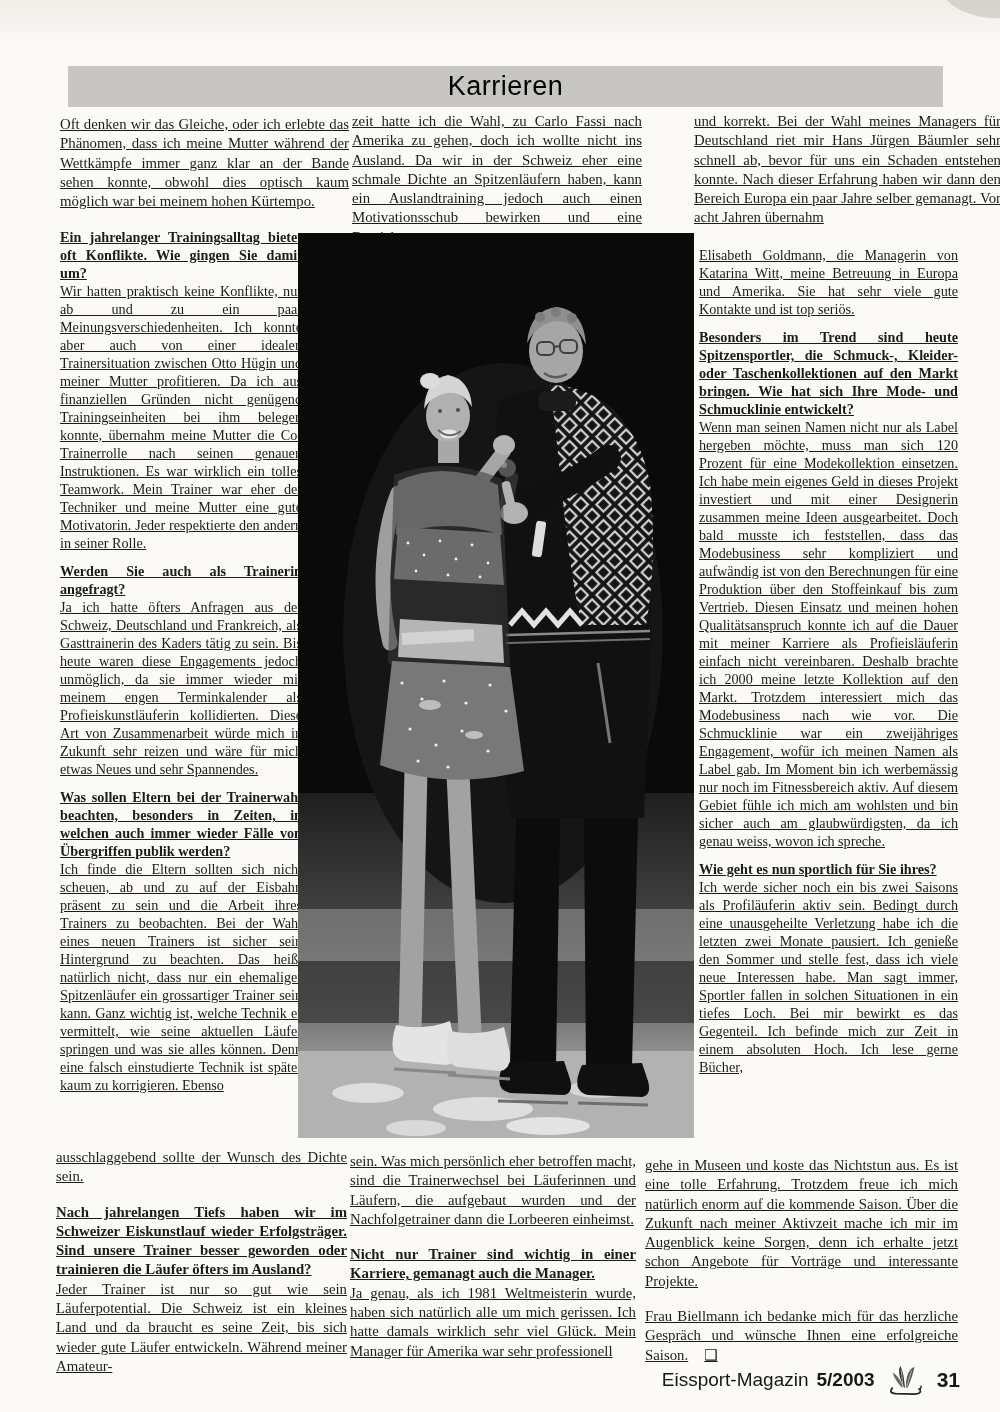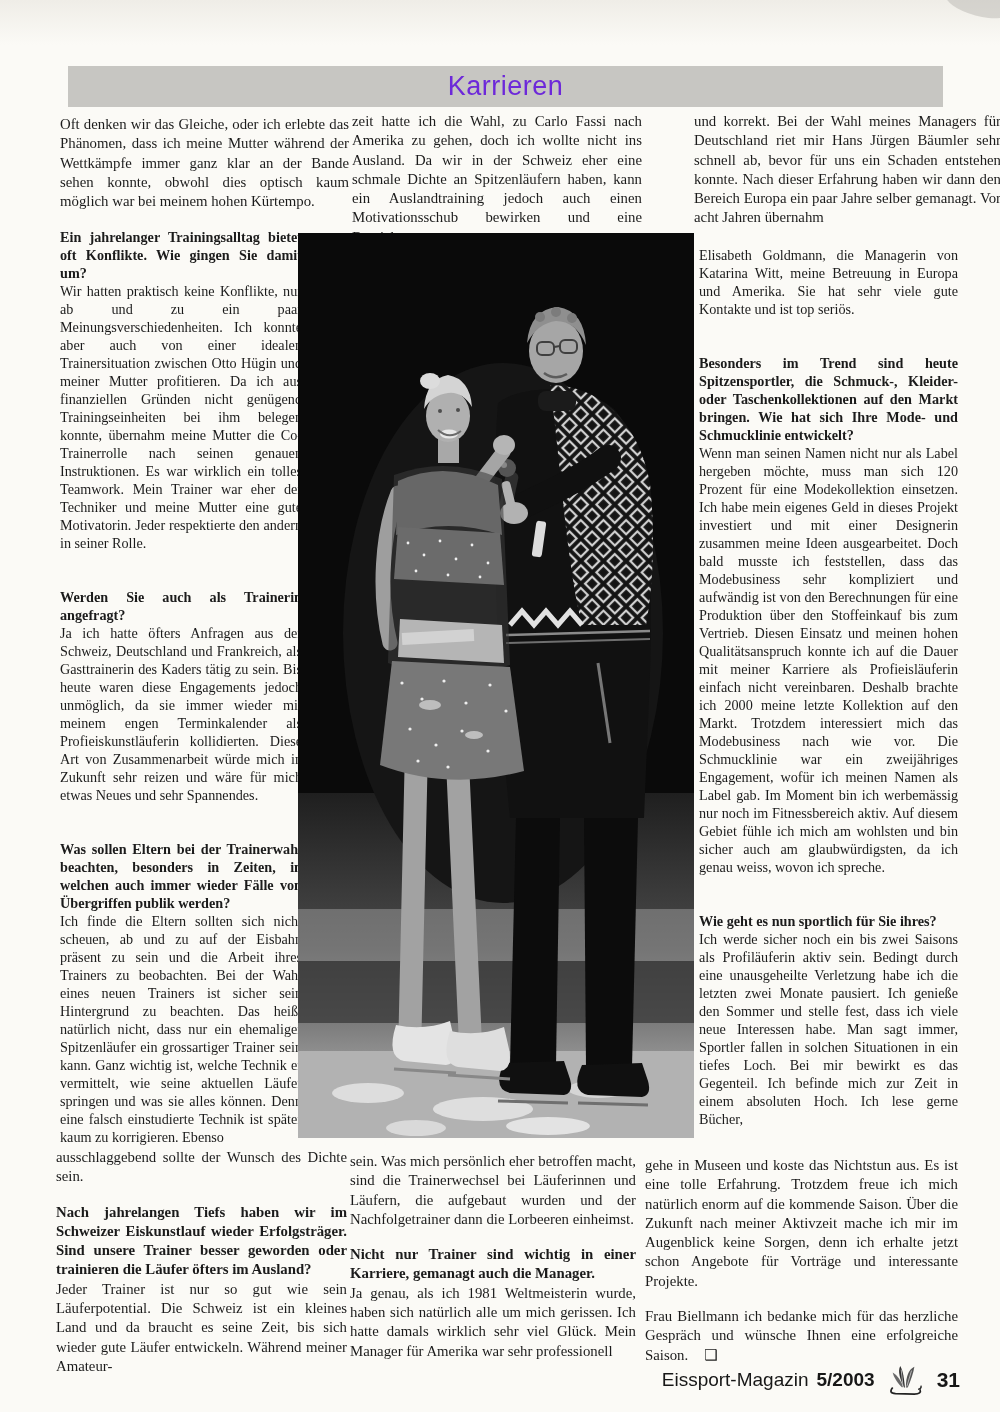--- a/index.html
+++ b/index.html
@@ -3,27 +3,27 @@
 <meta charset="utf-8">
 <style>
   html,body{margin:0;padding:0;background:#d8d6d1;}
   .page{position:relative;width:1000px;height:1412px;margin:0 auto;overflow:hidden;
         background:linear-gradient(180deg,#efede7 0px,#fbfaf6 45px,#fbfaf6 100%);
         font-family:"Liberation Serif", serif;color:#1b1b1b;}
   .smudge{position:absolute;right:-14px;top:-12px;width:70px;height:28px;background:#b3b1ac;
           border-radius:50%;transform:rotate(15deg);opacity:.45;}
   .header-bar{position:absolute;left:68px;top:66px;width:875px;height:41px;background:#c7c6c2;
           display:flex;align-items:center;justify-content:center;}
-  .header-bar .title{font-family:"Liberation Sans", sans-serif;font-size:27px;color:#6d28d9;letter-spacing:.5px;}
-  .tb{position:absolute;text-align:justify;}
+  .header-bar .title{font-family:"Liberation Sans", sans-serif;font-size:27px;color:#000000;letter-spacing:.5px;}
+  .tb{position:absolute;text-align:justify;text-decoration:underline;}
   .tb p{margin:0;}
   .n{font-size:14.2px;line-height:18px;}
   .w{font-size:14.8px;line-height:19.3px;}
   .q{font-weight:bold;}
-  .n .gap{margin-top:36px;}
+  .n .gap{margin-top:10px;}
   .w .gap{margin-top:16px;}
   .clip{overflow:hidden;}
   #blkL1{left:60px;top:115px;width:289px;}
   #blkL2{left:60px;top:228px;width:242px;height:918px;}
   #blkL3{left:56px;top:1148px;width:291px;}
   #blkM1{left:352px;top:112px;width:290px;}
   #blkM2{left:350px;top:1152px;width:286px;}
   #blkR1{left:650px;top:112px;width:307px;margin-left:44px;}
   #blkR2{left:699px;top:246px;width:259px;height:903px;}
   #blkR3{left:645px;top:1156px;width:313px;}

